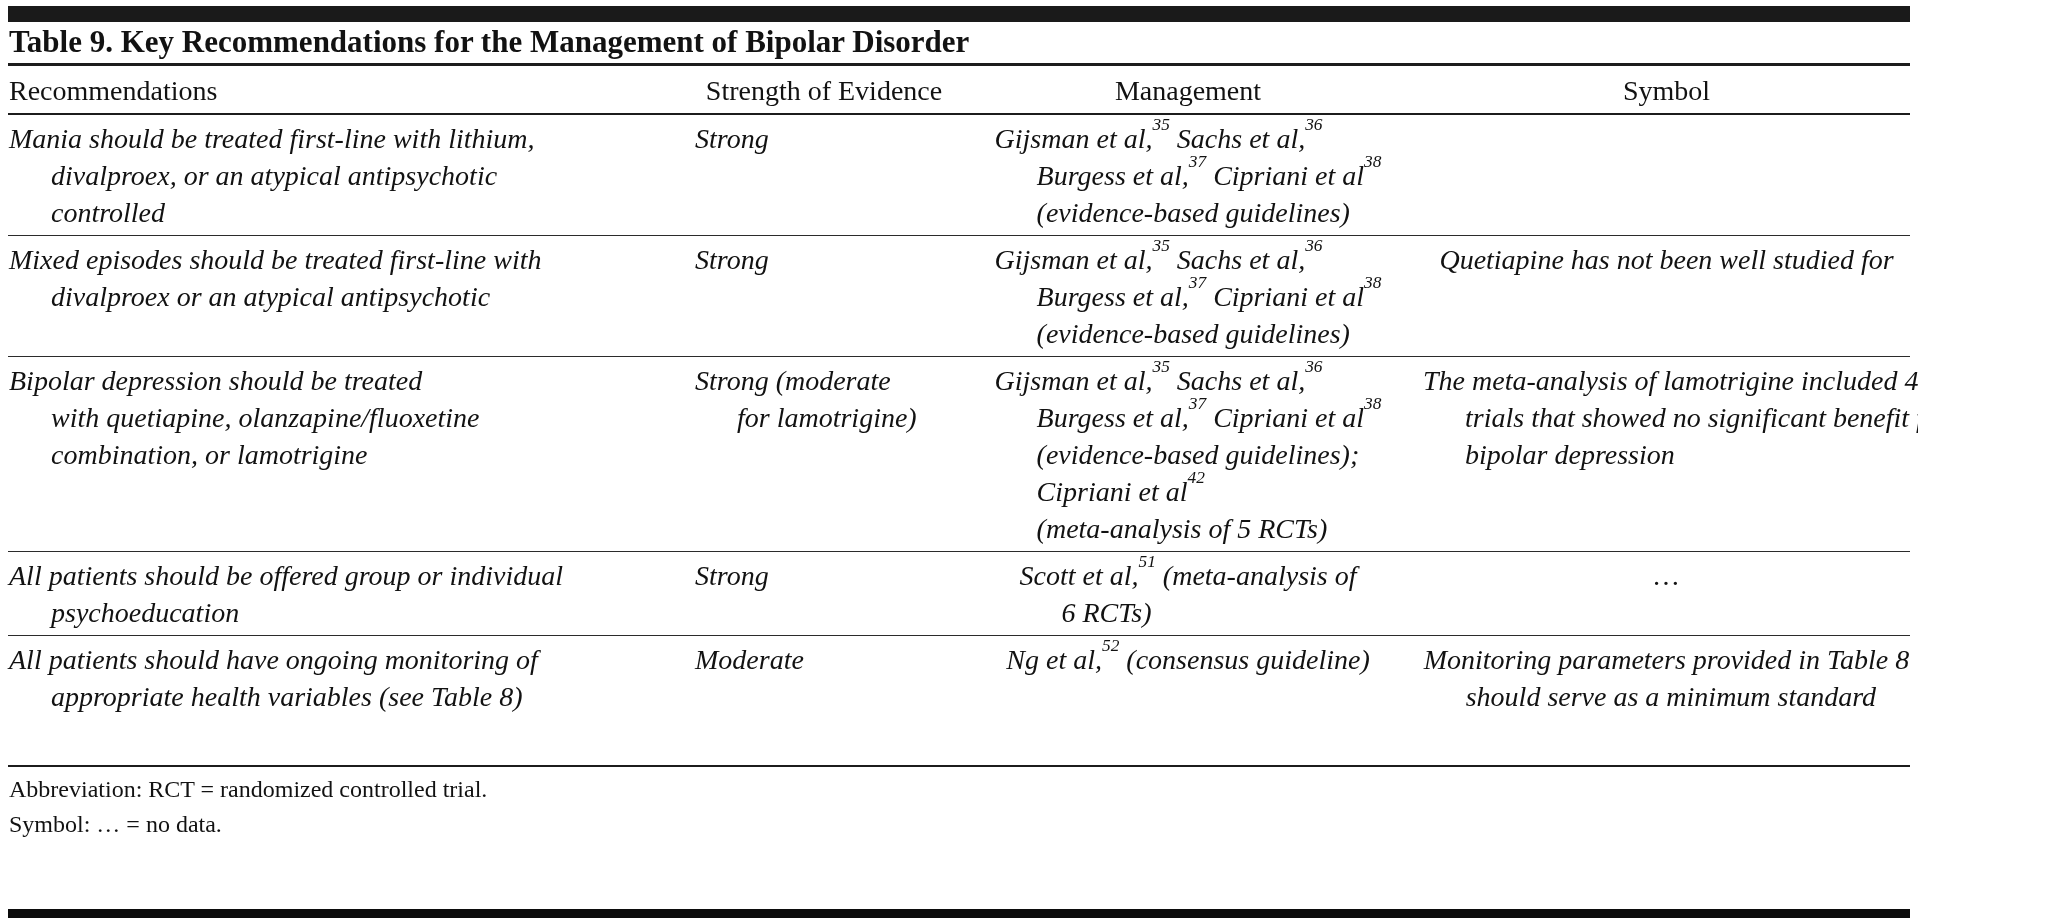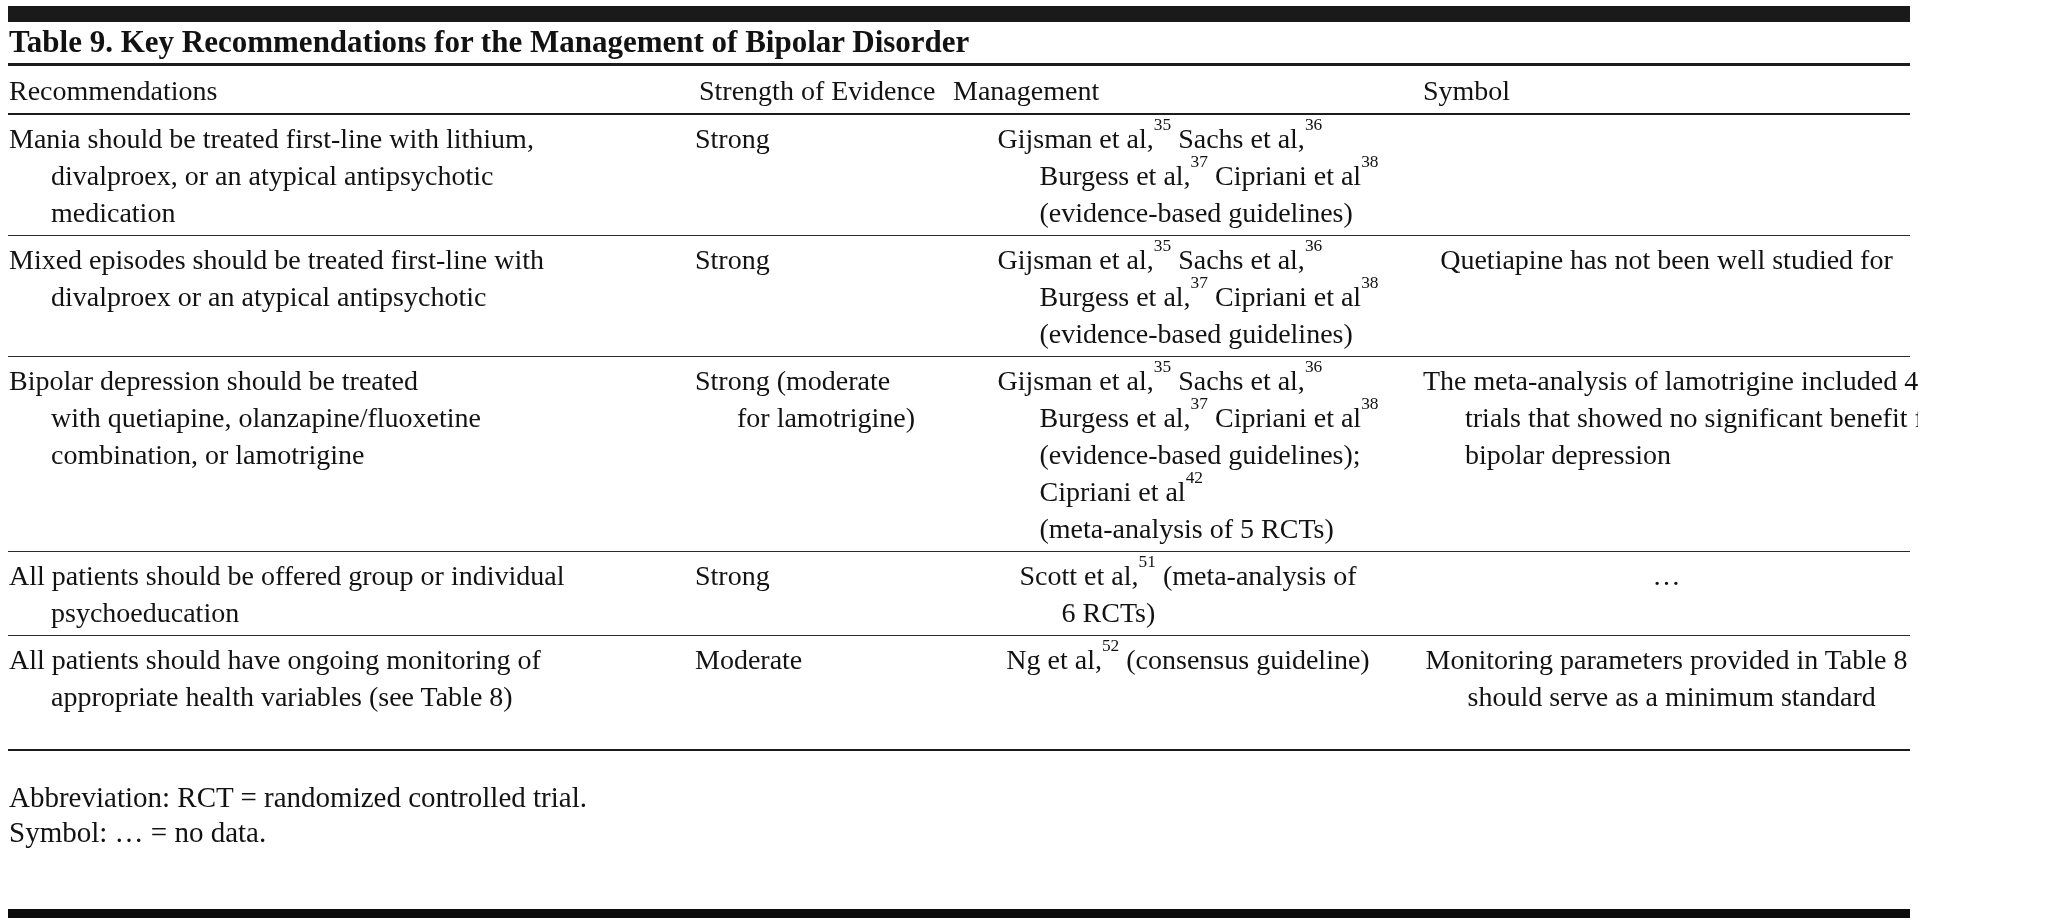--- a/index.html
+++ b/index.html
@@ -26,40 +26,40 @@
   .rule-heavy { border-top:3px solid #1c1c1c; }
   .rule-med   { border-top:2px solid #1c1c1c; }
 
   .grid {
     display:grid;
     grid-template-columns:687px 258px 470px 1fr;
   }
   .thead { align-items:end; padding:6px 0 4px 0; }
   .th { font-size:28px; line-height:37px; }
   .th-left   { text-align:left; padding-left:1px; }
-  .th-center { }
+  .th-center { text-align:center; }
   .th-strength { max-width:250px; margin:0 auto; }
 
   .row { border-top:1.5px solid #2b2b2b; padding:5px 0 4px 0; }
   .row:first-child { border-top:none; }
 
   .cell { font-size:28px; line-height:37px; }
   .cell-recommendation { padding-left:1px; padding-right:14px; }
   .cell-strength { padding-right:10px; }
   .cell-references, .cell-notes { text-align:center; }
   .cell-references .block, .cell-notes .block {
     display:inline-block; text-align:left; max-width:100%;
   }
   .ln { white-space:nowrap; }
   .ln.cont { padding-left:42px; }
 
   sup { font-size:0.62em; line-height:0; position:relative; top:-0.45em; }
 
-  #tbody { padding-bottom:30px; }
-  .footnotes { font-size:29px; line-height:35px; padding:5px 0 0 1px;margin-top:24px; }
+  #tbody { padding-bottom:46px;font-style:italic; }
+  .footnotes { font-size:24px; line-height:35px; padding:5px 0 0 1px; }
 </style>
 </head>
 <body>
 
 <div class="page">
   <div class="topbar"></div>
 
   <div class="title">Table 9. Key Recommendations for the Management of Bipolar Disorder</div>
   <div class="rule-heavy"></div>
 
@@ -72,21 +72,21 @@
     <div class="th th-center">Symbol</div>
   </div>
   <div class="rule-med"></div>
 
   <div id="tbody">
       <div class="grid row">
         <div class="cell cell-recommendation">
           <div class="block">
             <div class="ln">Mania should be treated first-line with lithium,</div>
             <div class="ln cont">divalproex, or an atypical antipsychotic</div>
-            <div class="ln cont">medication</div>
+            <div class="ln cont">controlled</div>
           </div>
         </div>
         <div class="cell cell-strength">
           <div class="block">
             <div class="ln">Strong</div>
           </div>
         </div>
         <div class="cell cell-references"><div class="block"><div class="ln">Gijsman et al,<sup>35</sup> Sachs et al,<sup>36</sup></div><div class="ln cont">Burgess et al,<sup>37</sup> Cipriani et al<sup>38</sup></div><div class="ln cont">(evidence-based guidelines)</div></div></div>
       </div>
       <div class="grid row">

